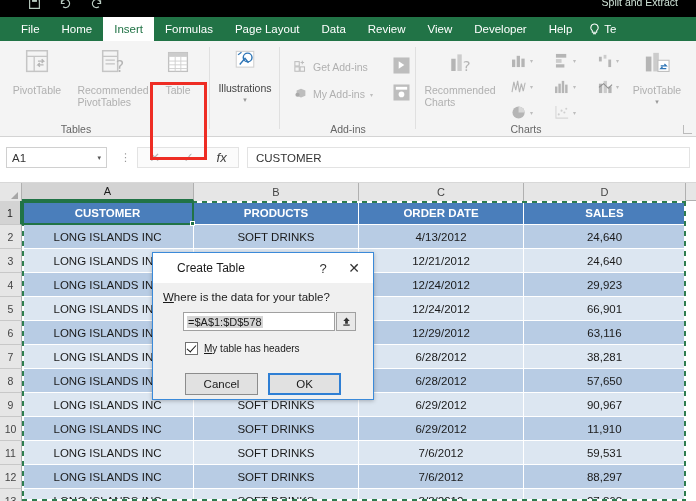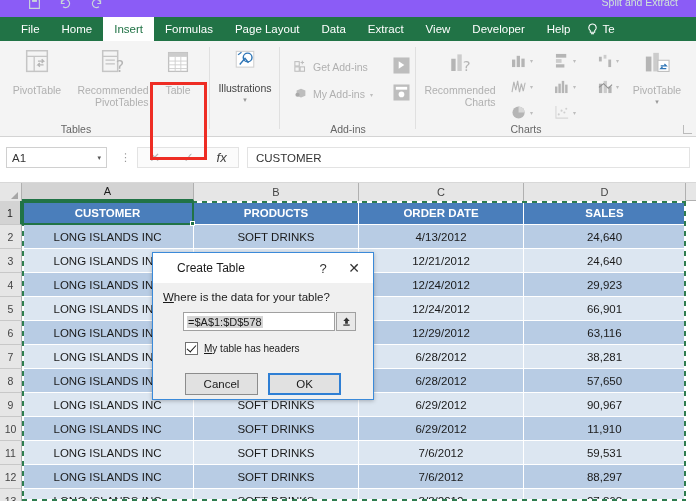--- a/index.html
+++ b/index.html
@@ -8,21 +8,21 @@
     width: 696px; height: 501px;
     overflow: hidden;
     font-family: "Liberation Sans", sans-serif;
     background: #ffffff;
   }
   #app { position: relative; width: 696px; height: 501px; overflow: hidden; }
 
   
   .titlebar {
     position: absolute; left: 0; top: 0; width: 696px; height: 17px;
-    background: #8b5cf6; color: #ffffff; overflow: hidden;
+    background: #000000; color: #ffffff; overflow: hidden;
   }
   .qat { position: absolute; left: 28px; top: -4px; display: flex; gap: 18px; align-items: center; }
   .qat-ico { width: 13px; height: 13px; opacity: .9; }
   .doctitle {
     position: absolute; right: 18px; top: -4px;
     font-size: 10.5px; color: #cfe3d7; white-space: nowrap;
   }
 
   
   .tabbar {
@@ -50,21 +50,21 @@
   }
   .rsep {
     position: absolute; top: 6px; width: 1px; height: 82px; background: #e0e0e0;
   }
   .bigbtn {
     position: absolute; top: 6px; width: 62px;
     display: flex; flex-direction: column; align-items: center; gap: 4px;
     cursor: default;
   }
   .bigbtn .lab {
-    font-size: 10.5px; color: #b0b0b0; text-align: right; line-height: 11.5px;
+    font-size: 10.5px; color: #b0b0b0; text-align: left; line-height: 11.5px;
   }
   .bigbtn.enabled .lab { color: #444444; }
   .caret { font-size: 7px; color: #999999; line-height: 5px; margin-top: -2px; }
 
   .smallrow {
     position: absolute; display: flex; align-items: center; gap: 5px;
     font-size: 10.5px; color: #b0b0b0; cursor: default; white-space: nowrap;
   }
   .chartcell { position: absolute; display: flex; align-items: center; gap: 2px; }
   .minicaret { font-size: 6px; color: #bdbdbd; }
@@ -274,21 +274,21 @@
   </div>
 
   <div class="tabbar">
     <div class="tabs" id="tabs-host">
         <div class="tab">File</div>
         <div class="tab">Home</div>
         <div class="tab active">Insert</div>
         <div class="tab">Formulas</div>
         <div class="tab">Page Layout</div>
         <div class="tab">Data</div>
-        <div class="tab">Extract</div>
+        <div class="tab">Review</div>
         <div class="tab">View</div>
         <div class="tab">Developer</div>
         <div class="tab">Help</div>
         <div class="tab tab-tellme">
           <span class="bulb"><svg width="11" height="13" viewBox="0 0 12 14">
               <path d="M6 1a4 4 0 0 0-2.4 7.2V10h4.8V8.2A4 4 0 0 0 6 1z" fill="none" stroke="#ffffff" stroke-width="1.1"></path>
               <rect x="4.3" y="11" width="3.4" height="1.2" fill="#ffffff"></rect>
             </svg></span>
           <span>Te</span>
         </div>

